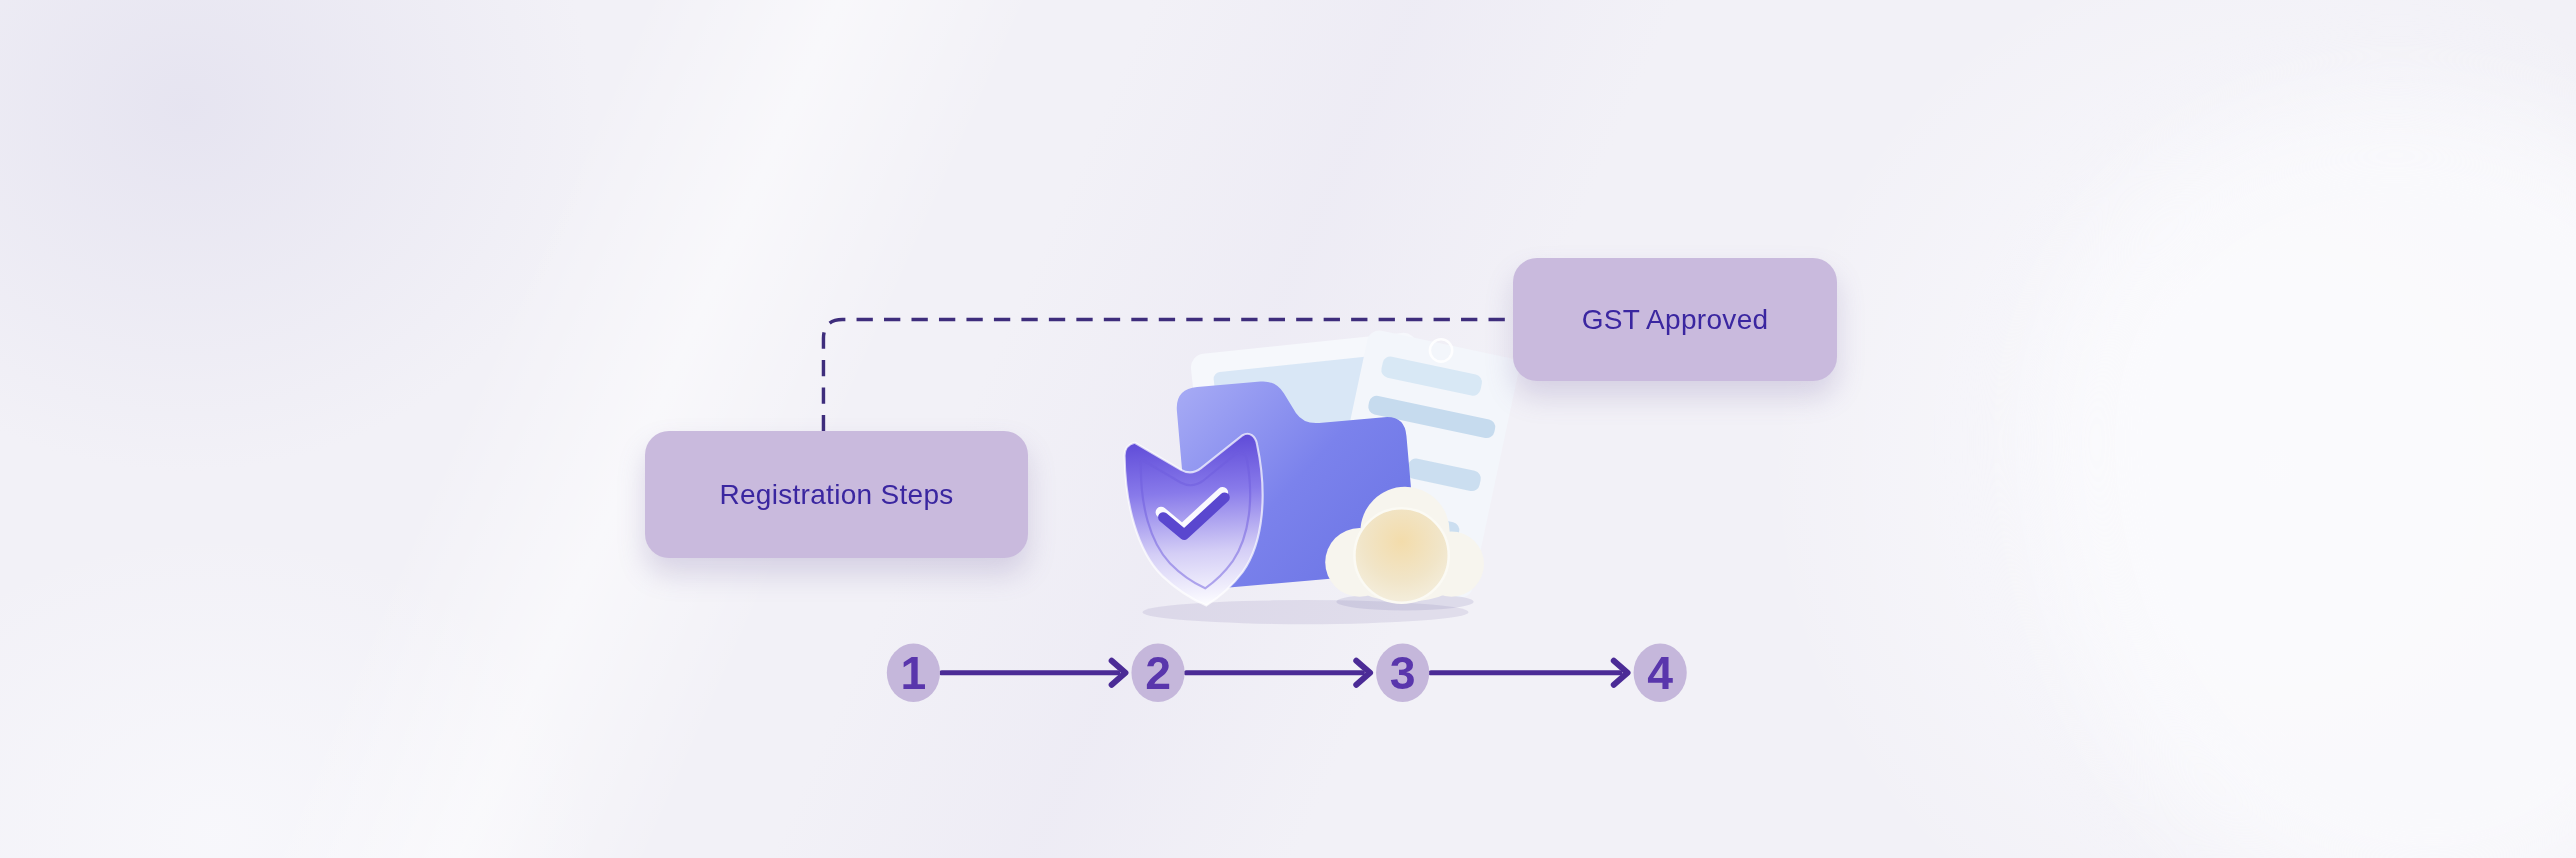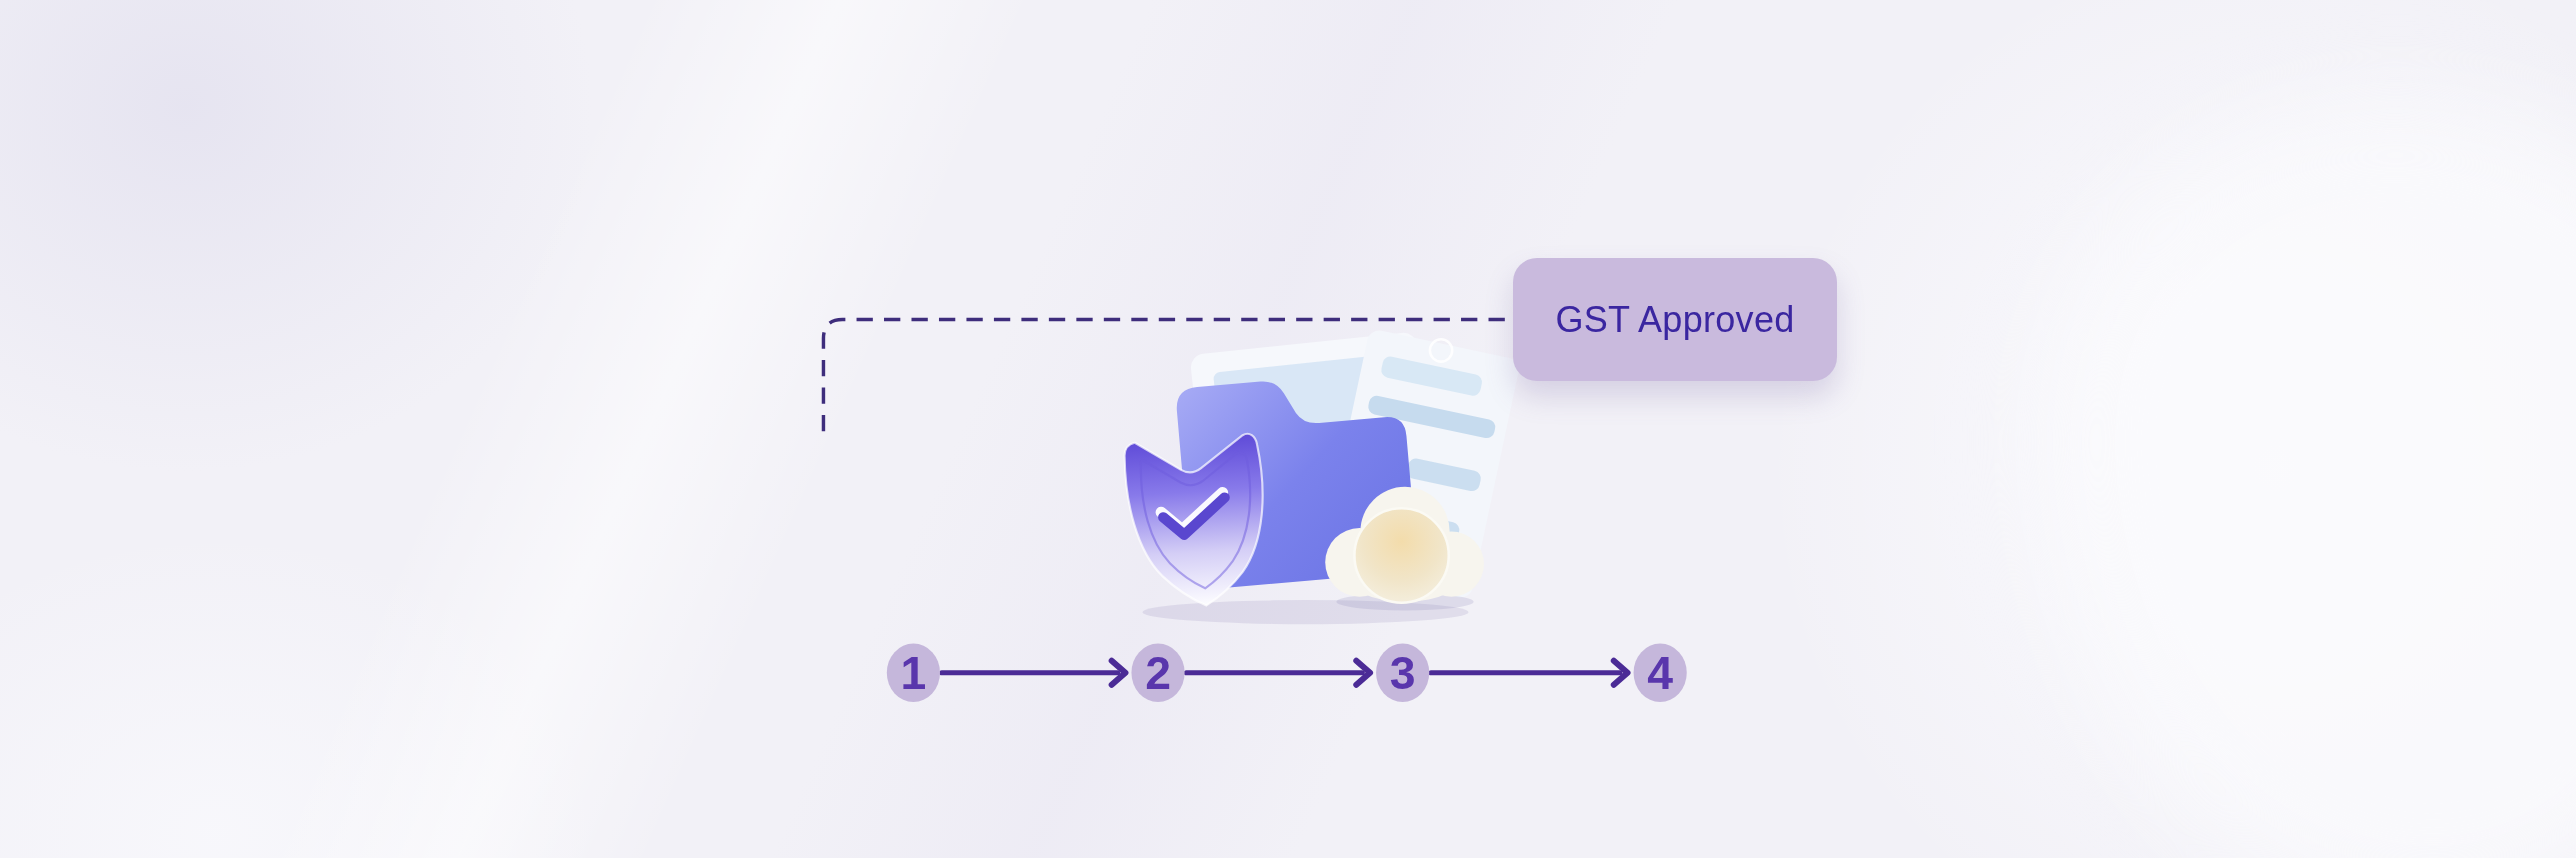--- a/index.html
+++ b/index.html
@@ -26,21 +26,21 @@
   
   .connector-svg{position:absolute;left:0;top:0;pointer-events:none;}
   
   .label-box{
     position:absolute;display:flex;align-items:center;justify-content:center;
     background:#c9badd;border-radius:24px;
     box-shadow:0 15.5px 27.5px rgba(116,96,160,0.22);
   }
   #reg-box{left:645px;top:431px;width:383px;height:127px;}
   #gst-box{left:1513px;top:258px;width:324px;height:123px;}
-  .label-box span{font-size:36px;font-weight:500;color:#3a26a0;letter-spacing:0.3px;}
+  .label-box span{font-size:28px;font-weight:500;color:#3a26a0;letter-spacing:0.3px;}
   
   .illus-svg{position:absolute;left:1091px;top:329px;}
   .steps-svg{position:absolute;left:859px;top:623px;}
   .step-number{font-family:"Liberation Sans",sans-serif;font-size:54px;font-weight:bold;fill:#5936ac;}
 </style>
 </head>
 <body>
 
 <div class="stage">
 
@@ -120,20 +120,23 @@
                C 192 202 184 246 162 274
                Q 147 292 128 303
                Q 106 291 89 271
                C 67 244 60 201 63 157
                C 63 152 62 151 66 149 Z" fill="none" stroke="#6d5cdd" stroke-width="2.5" opacity="0.5"></path>
       <polyline points="83,211 106,233 156,193" fill="none" stroke="rgba(255,255,255,0.95)" stroke-width="13" stroke-linecap="round" stroke-linejoin="round"></polyline>
       <polyline points="85,217 108,239 158,199" fill="none" stroke="#5a47cf" stroke-width="12" stroke-linecap="round" stroke-linejoin="round"></polyline>
     </g>
   </svg>
 
+  <div class="label-box" id="reg-box">
+    <span>Registration Steps</span>
+  </div>
   <div class="label-box" id="gst-box">
     <span>GST Approved</span>
   </div>
 
   <svg class="steps-svg" width="859" height="103" viewBox="0 0 1000 120">
 
     <g stroke="#4b2b96" fill="none" stroke-linecap="round" stroke-linejoin="round">
       <line x1="96" y1="58" x2="301" y2="58" stroke-width="6"></line>
       <path d="M 294 44 L 310 58 L 294 72" stroke-width="7"></path>
       <line x1="381" y1="58" x2="586" y2="58" stroke-width="6"></line>

